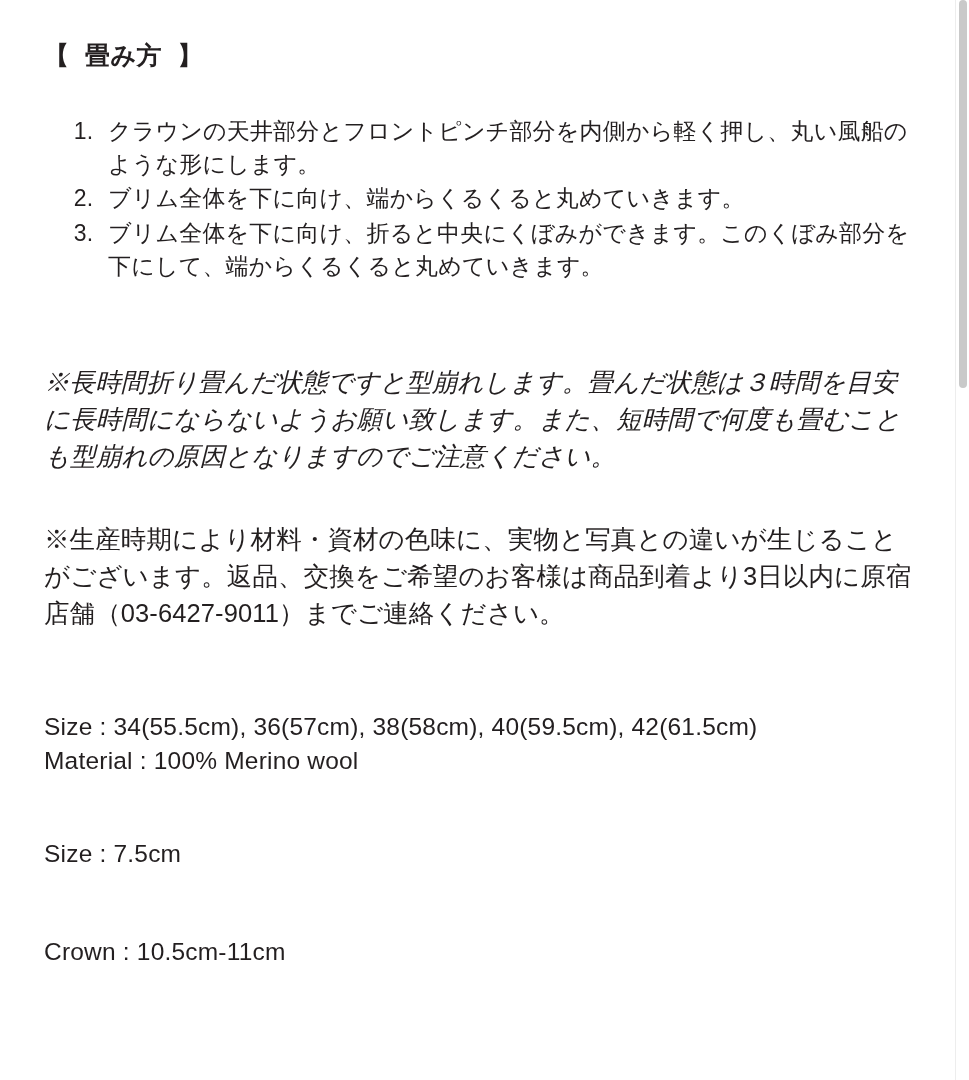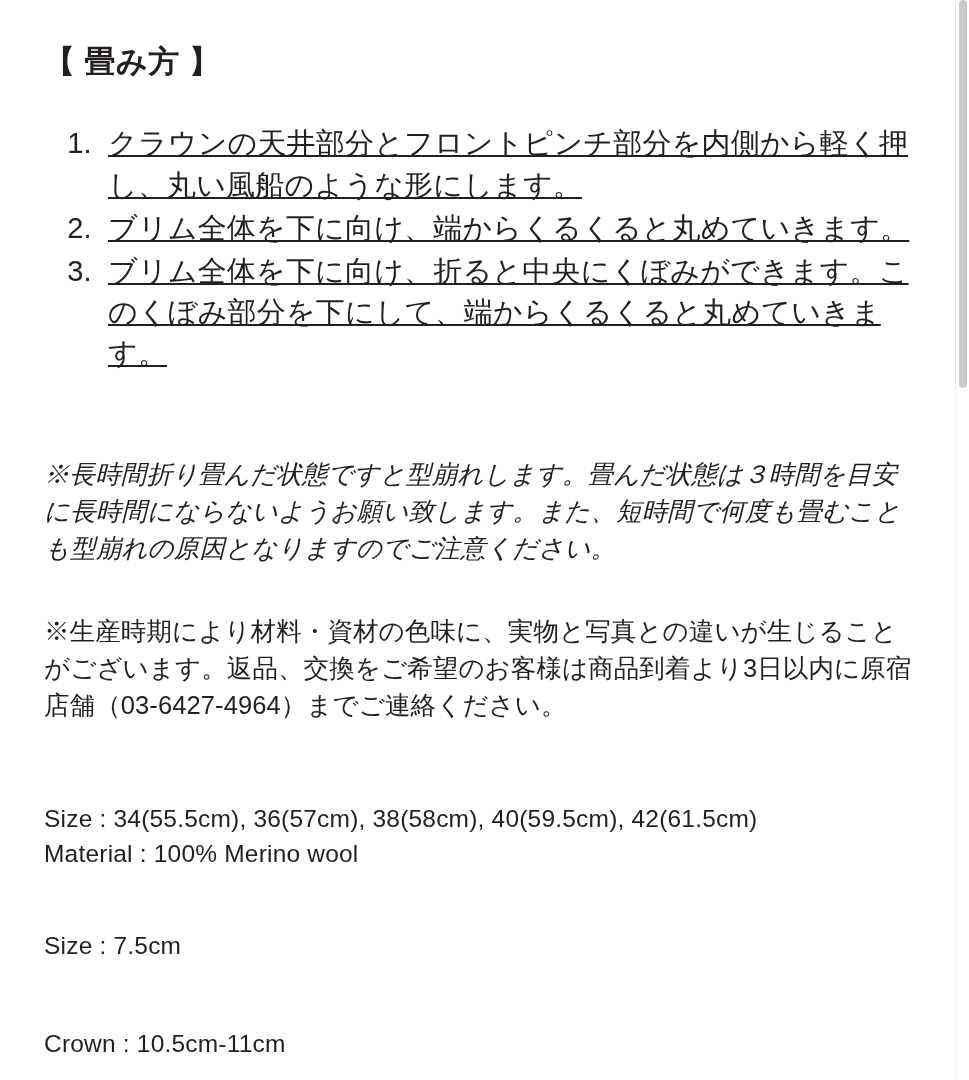--- a/index.html
+++ b/index.html
@@ -18,35 +18,35 @@
 
   .page {
     box-sizing: border-box;
     width: 969px;
     height: 1080px;
     padding: 30px 46px 0 44px;
     position: relative;
   }
 
   .section-heading {
-    font-size: 31px;
+    font-size: 25px;
     font-weight: bold;
     letter-spacing: 0.5px;
     margin: 0;
     padding-top: 10px;
     line-height: 1.4;
+    font-family: Liberation Mono, monospace;
   }
 
   ol.steps {
     margin: 40px 0 0 0;
     padding-left: 56px;
-    font-size: 29px;
+    font-size: 23px;
     line-height: 1.42;
     letter-spacing: 0.2px;
-    text-decoration: underline;
   }
   ol.steps li {
     margin-bottom: 2px;
     padding-left: 8px;
   }
 
   .note {
     font-size: 25.5px;
     line-height: 1.45;
     letter-spacing: 0.1px;
@@ -94,21 +94,21 @@
   <h2 class="section-heading">【 畳み方 】</h2>
 
   <ol class="steps">
     <li>クラウンの天井部分とフロントピンチ部分を内側から軽く押し、丸い風船のような形にします。</li>
     <li>ブリム全体を下に向け、端からくるくると丸めていきます。</li>
     <li>ブリム全体を下に向け、折ると中央にくぼみができます。このくぼみ部分を下にして、端からくるくると丸めていきます。</li>
   </ol>
 
   <p class="note note-1">※長時間折り畳んだ状態ですと型崩れします。畳んだ状態は３時間を目安に長時間にならないようお願い致します。また、短時間で何度も畳むことも型崩れの原因となりますのでご注意ください。</p>
 
-  <p class="note note-2">※生産時期により材料・資材の色味に、実物と写真との違いが生じることがございます。返品、交換をご希望のお客様は商品到着より3日以内に原宿店舗（03-6427-4964）までご連絡ください。</p>
+  <p class="note note-2">※生産時期により材料・資材の色味に、実物と写真との違いが生じることがございます。返品、交換をご希望のお客様は商品到着より3日以内に原宿店舗（03-6427-9011）までご連絡ください。</p>
 
   <p class="spec spec-size">Size : 34(55.5cm), 36(57cm), 38(58cm), 40(59.5cm), 42(61.5cm)</p>
 
   <p class="spec spec-material">Material : 100% Merino wool</p>
 
   <p class="spec spec-brim">Size : 7.5cm</p>
 
   <p class="spec spec-crown">Crown : 10.5cm-11cm</p>
 
 </div>

